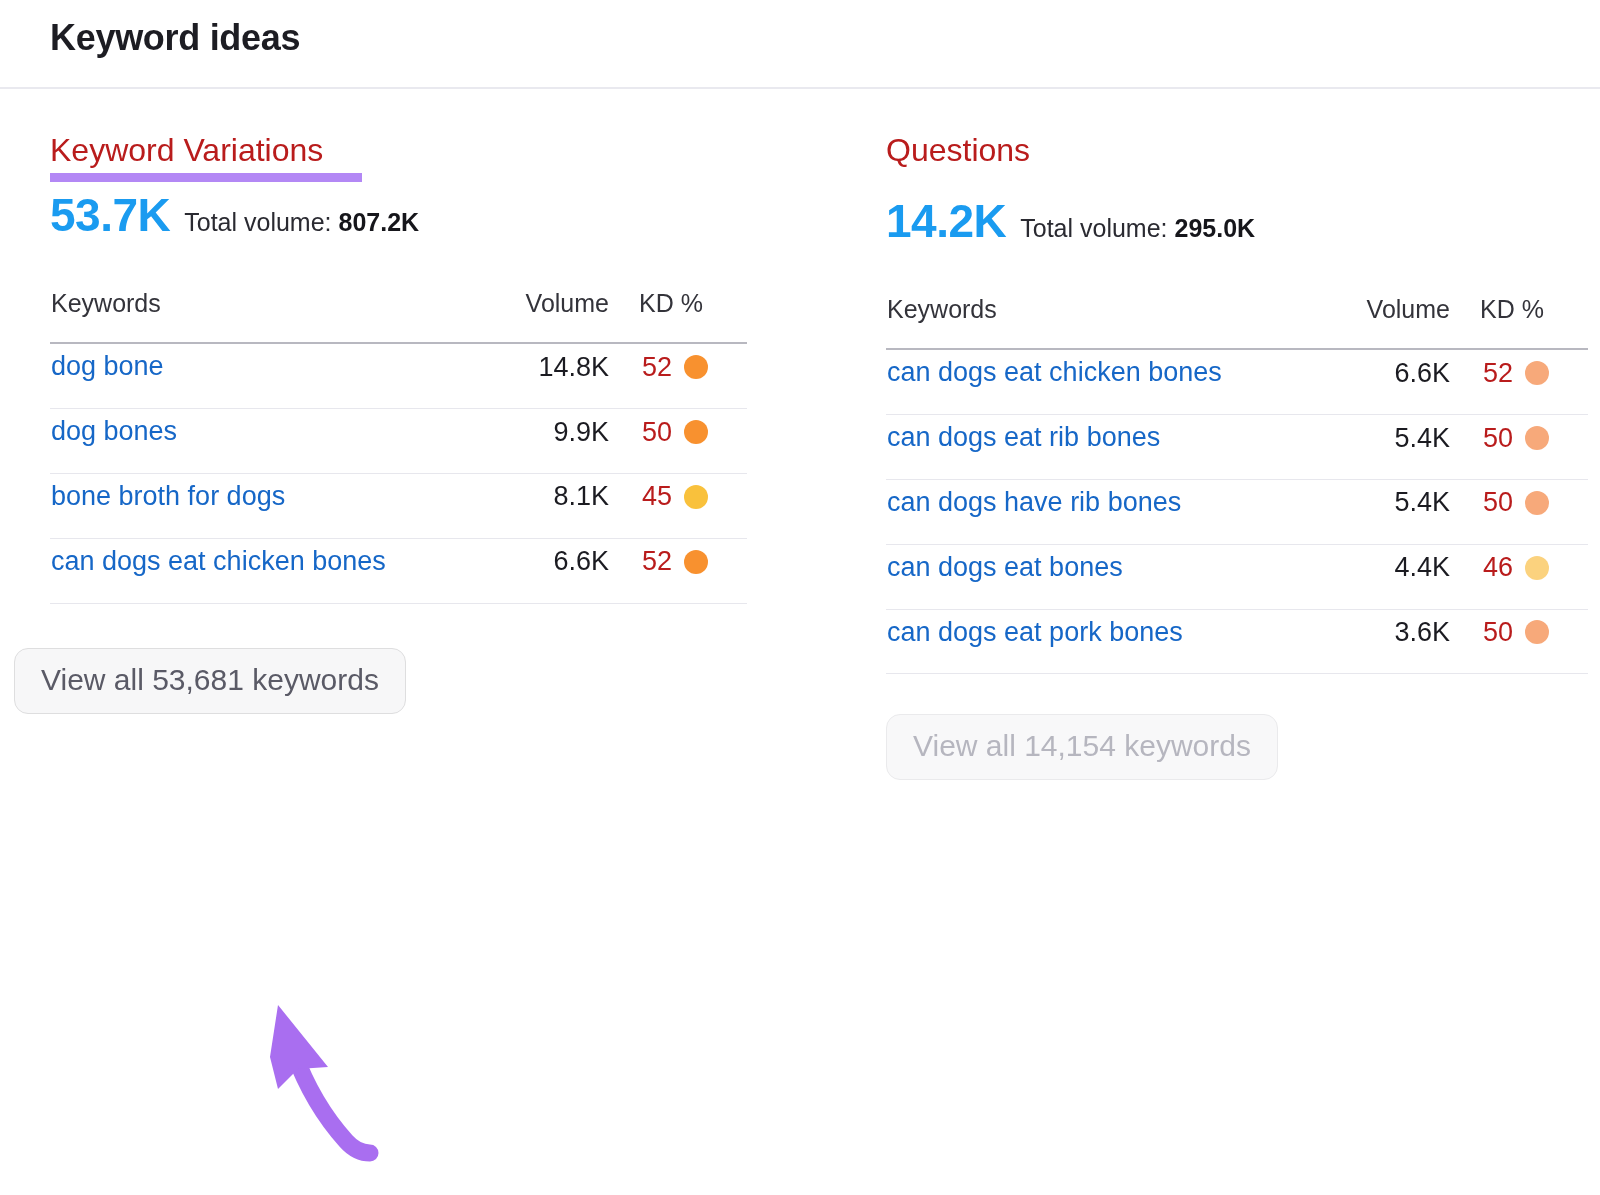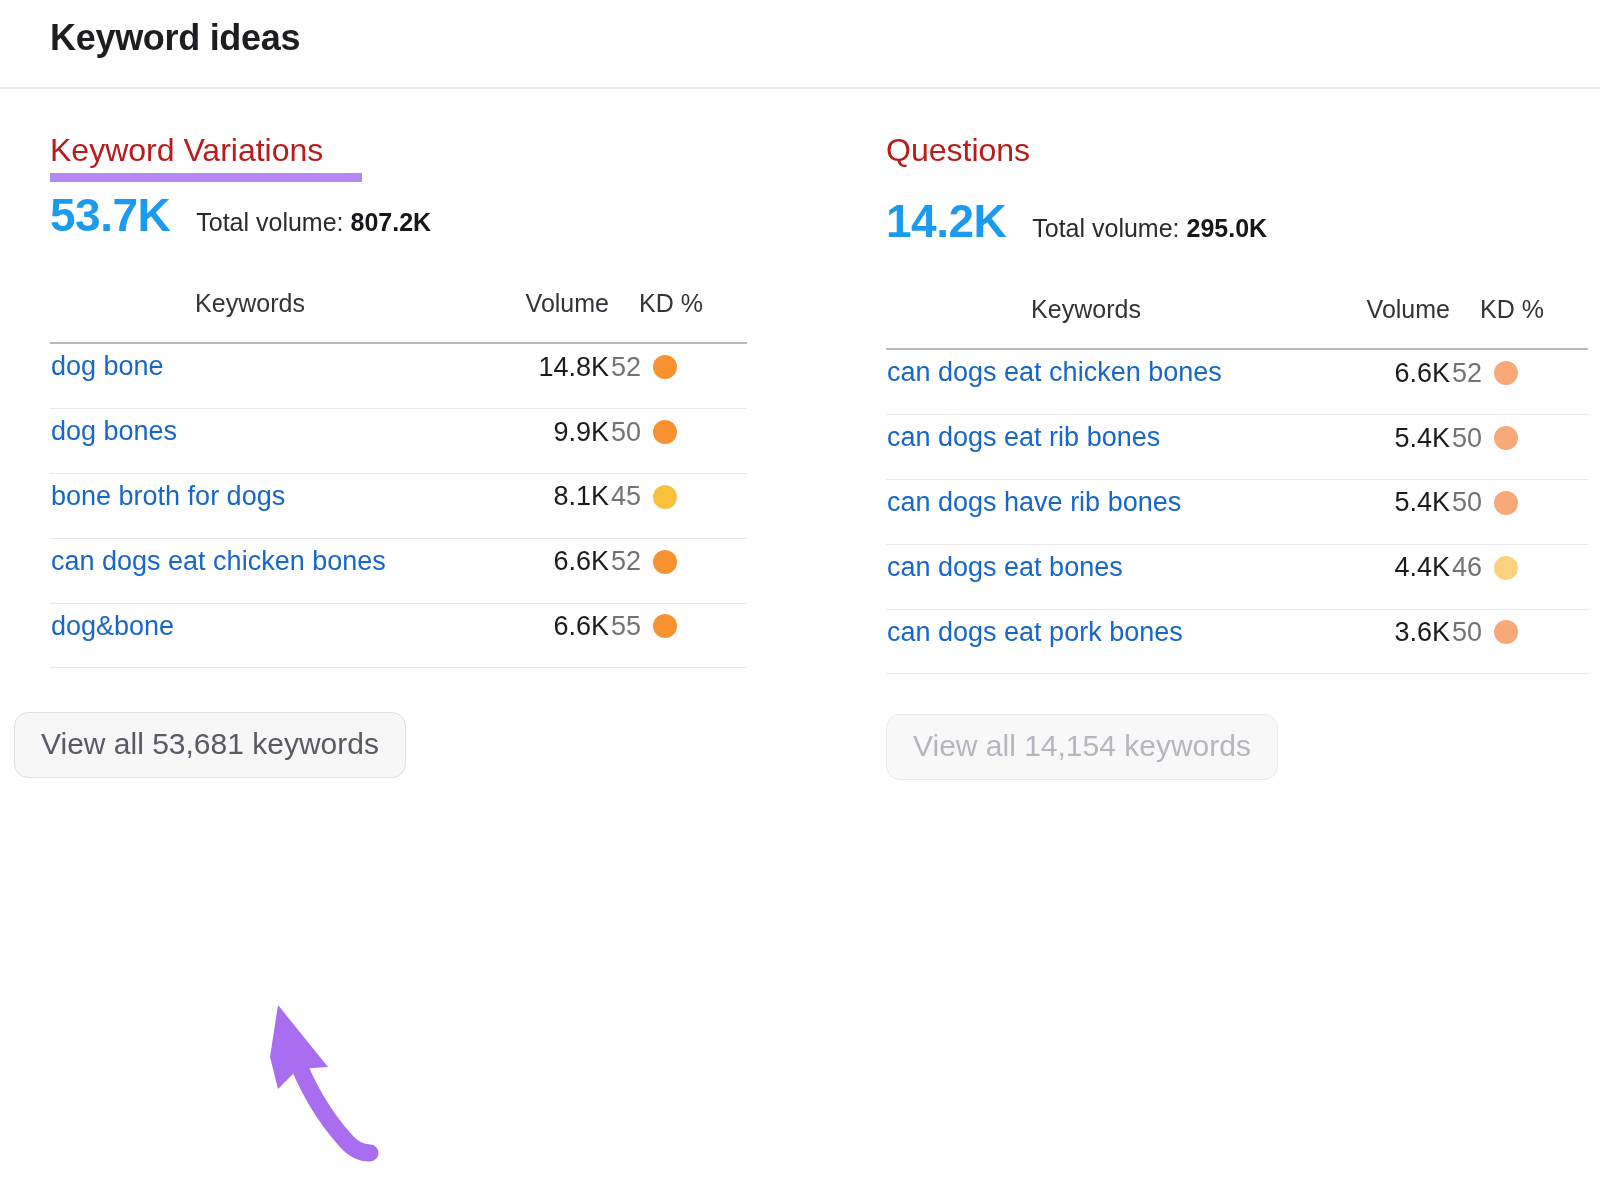--- a/index.html
+++ b/index.html
@@ -59,21 +59,21 @@
     margin-top: 4px;
     margin-bottom: 6px;
   }
   .heading-nounderline {
     height: 19px;
   }
 
   .summary-row {
     display: flex;
     align-items: baseline;
-    gap: 26px;
+    gap: 14px;
     margin-top: 6px;
   }
   .summary-big {
     font-size: 46px;
     font-weight: bold;
     color: #1a9bf0;
     letter-spacing: -0.5px;
   }
   .summary-label {
     font-size: 25px;
@@ -91,21 +91,21 @@
     table-layout: fixed;
   }
   table.kw-table.left  { width: 697px; }
   table.kw-table.right { width: 702px; }
 
   table.kw-table th {
     font-size: 25px;
     font-weight: normal;
     color: #33333a;
     padding-bottom: 24px;
-    text-align: center;
+    text-align: left;
     border-bottom: 2px solid #b8b8c0;
   }
   table.kw-table th.num  { text-align: right; }
   table.kw-table th.kd   { text-align: right; padding-right: 44px; }
 
   table.kw-table td {
     font-size: 27px;
     padding-top: 4px;
     padding-bottom: 22px;
     border-bottom: 1px solid #e7e7ed;
@@ -118,22 +118,22 @@
     text-decoration: none;
     display: inline-block;
     line-height: 1.4;
   }
   td.vol {
     text-align: right;
     color: #1b1b21;
     white-space: nowrap;
   }
   td.kd {
-    text-align: left;
-    color: #737373;
+    text-align: center;
+    color: #b91c1c;
     white-space: nowrap;
     padding-right: 8px;
   }
   .kd-wrap {
     display: inline-flex;
     align-items: center;
     justify-content: flex-end;
     gap: 12px;
   }
   .kd-dot {
@@ -247,28 +247,20 @@
               </span></td>
         </tr>
         <tr>
           <td class="kw"><a href="#">can dogs eat chicken bones</a></td>
           <td class="vol">6.6K</td>
           <td class="kd"><span class="kd-wrap">
                 <span>52</span>
                 <span class="kd-dot" style="background: rgb(248, 145, 47);"></span>
               </span></td>
         </tr>
-        <tr>
-          <td class="kw"><a href="#">dog&amp;bone</a></td>
-          <td class="vol">6.6K</td>
-          <td class="kd"><span class="kd-wrap">
-                <span>55</span>
-                <span class="kd-dot" style="background: rgb(248, 145, 47);"></span>
-              </span></td>
-        </tr>
       </tbody>
     </table>
 
     <button class="view-btn left-btn">View all 53,681 keywords</button>
   </div>
 
   <div class="col col-right">
     <div class="col-heading">Questions</div>
     <div class="heading-nounderline"></div>
 

